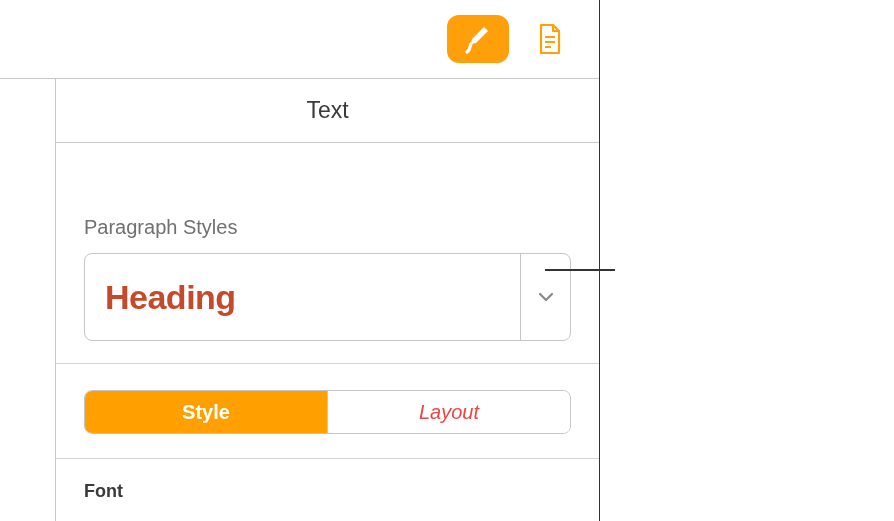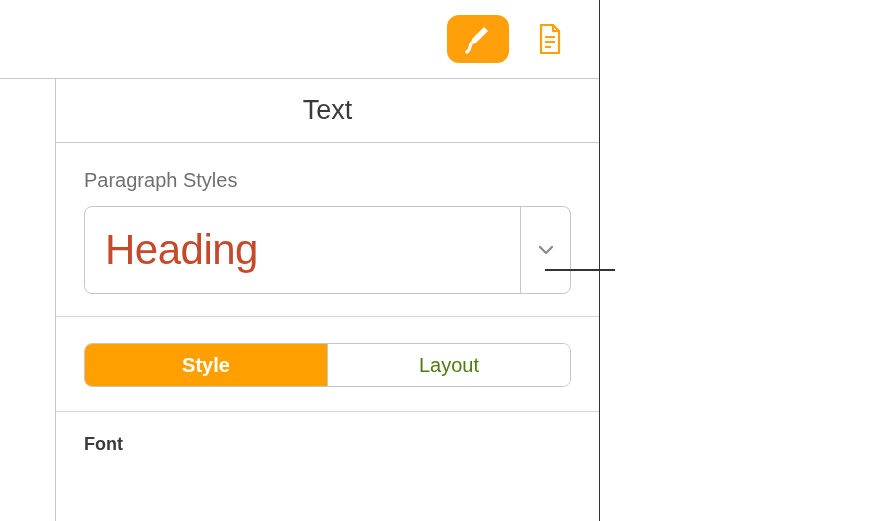--- a/index.html
+++ b/index.html
@@ -60,51 +60,52 @@
       flex: 1;
       border-top: 1px solid #c8c8c8;
       display: flex;
       flex-direction: column;
     }
     .panel-header {
       height: 64px;
       display: flex;
       align-items: center;
       justify-content: center;
-      font-size: 27px;
+      font-size: 23px;
       color: #3a3a3a;
       border-bottom: 1px solid #c8c8c8;
     }
     .panel-body {
       padding: 0;
     }
     .section {
       padding: 26px 28px 22px 28px;
       border-bottom: 1px solid #d5d5d5;
     }
     .section-label {
       font-size: 20px;
       color: #707070;
       margin-bottom: 14px;
+      margin-top: 47px;
     }
     .style-dropdown {
       border: 1px solid #c6c6c6;
       border-radius: 8px;
       height: 88px;
       display: flex;
       align-items: center;
       position: relative;
       overflow: hidden;
       cursor: pointer;
     }
     .style-dropdown-label {
       flex: 1;
       padding-left: 20px;
-      font-size: 42px;
-      font-weight: 400;
+      font-size: 34px;
+      font-weight: 700;
       color: #c54a2b;
       letter-spacing: -0.5px;
     }
     .style-dropdown-chevron {
       width: 50px;
       height: 100%;
       border-left: 1px solid #c6c6c6;
       display: flex;
       align-items: center;
       justify-content: center;
@@ -128,21 +129,22 @@
       font-size: 20px;
       cursor: pointer;
     }
     .segment.active {
       background: #ffa000;
       color: #ffffff;
       font-weight: 700;
     }
     .segment.inactive {
       background: #ffffff;
-      color: #4d7c0f;
+      color: #ef4444;
+      font-style: italic;
     }
     .segment + .segment {
       border-left: 1px solid #c6c6c6;
     }
     .font-section {
       padding: 22px 28px 0 28px;
     }
     .font-label {
       font-size: 18px;
       font-weight: 600;

